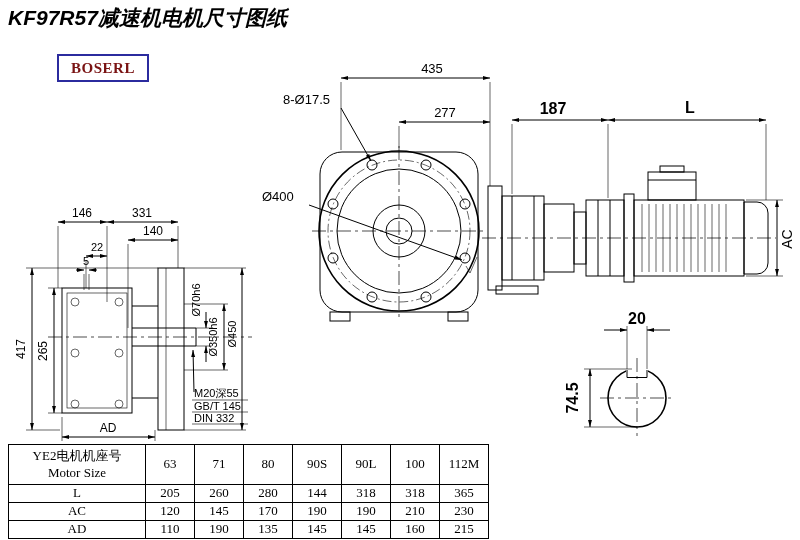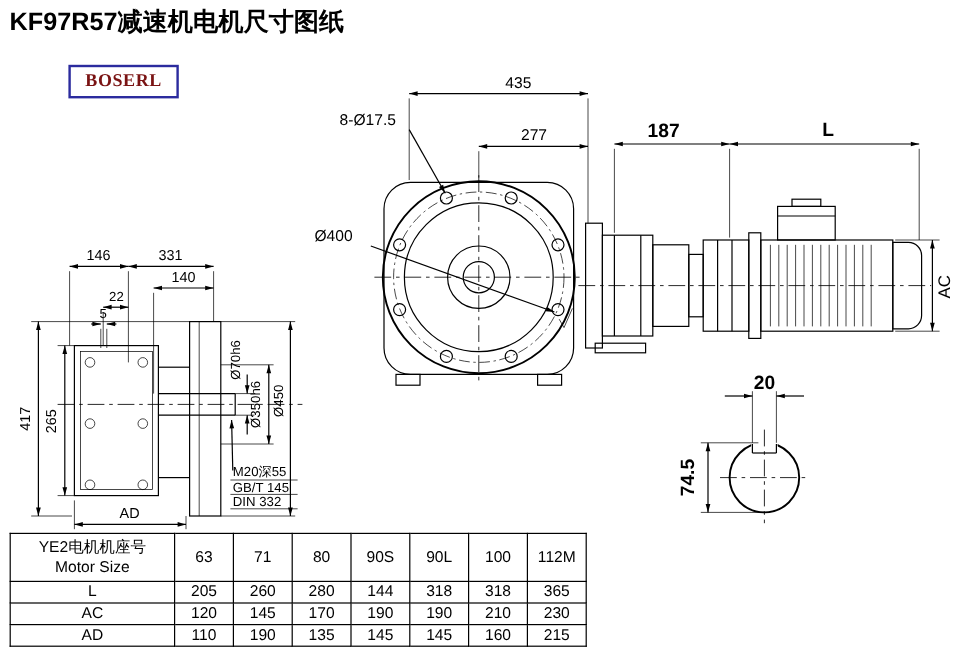--- a/index.html
+++ b/index.html
@@ -1,19 +1,19 @@
 <!DOCTYPE html>
 <html><head>
 <meta charset="utf-8">
 <style>
   * { margin:0; padding:0; box-sizing:border-box; }
   html,body { width:800px; height:540px; }
   body { background:#ffffff; font-family:"Liberation Sans", sans-serif; position:relative; overflow:hidden; color:#000; }
 
-  .title { position:absolute; left:8px; top:4px; font-size:21px; font-weight:bold; color:#000; white-space:nowrap; }
+  .title { position:absolute; left:8px; top:4px; font-size:21px; font-weight:bold; color:#000; white-space:nowrap;font-style:italic; }
 
   .logo { position:absolute; left:57px; top:54px; width:92px; height:28px;
           border:2px solid #2b2b9e; display:flex; align-items:center; justify-content:center;
           font-family:"Liberation Serif", serif; font-weight:bold; font-size:15px;
           color:#7a1313; letter-spacing:0.5px; background:#fff; }
 
   svg.draw { position:absolute; left:0; top:0; }
   .draw line, .draw rect, .draw circle, .draw path, .draw polyline { stroke:#000; fill:none; stroke-width:1; }
   .draw .thick { stroke-width:1.6; }
   .draw .thin  { stroke-width:0.6; }
@@ -21,21 +21,21 @@
   .draw .dashc { stroke-dasharray:9 3 2 3;  stroke-width:0.6; }
   .draw .fw    { fill:#fff; stroke:none; }
   .draw text { stroke:none; fill:#000; font-family:"Liberation Sans", sans-serif; font-size:13px; text-anchor:middle; }
   .draw text.s11 { font-size:11px; }
   .draw text.s12 { font-size:12px; }
   .draw text.s14 { font-size:14px; }
   .draw text.b   { font-size:16px; font-weight:bold; }
   .draw text.st  { text-anchor:start; }
   #ar path { fill:#000; stroke:none; }
 
-  table.spec { position:absolute; left:8px; top:444px; border-collapse:collapse; table-layout:fixed; background:#fff; }
+  table.spec { position:absolute; left:8px; top:444px; border-collapse:collapse; table-layout:fixed; background:#fff;font-family:Liberation Serif, serif; }
   .spec col.c0 { width:137px; }
   .spec col.cn { width:49px; }
   .spec th, .spec td { border:1px solid #000; text-align:center; vertical-align:middle;
                        font-weight:normal; font-size:13px; line-height:1.3; padding:0 2px; height:17px; }
   .spec th.h { height:40px; }
   .spec th span { display:block; }
 </style>
 </head>
 <body>
 

